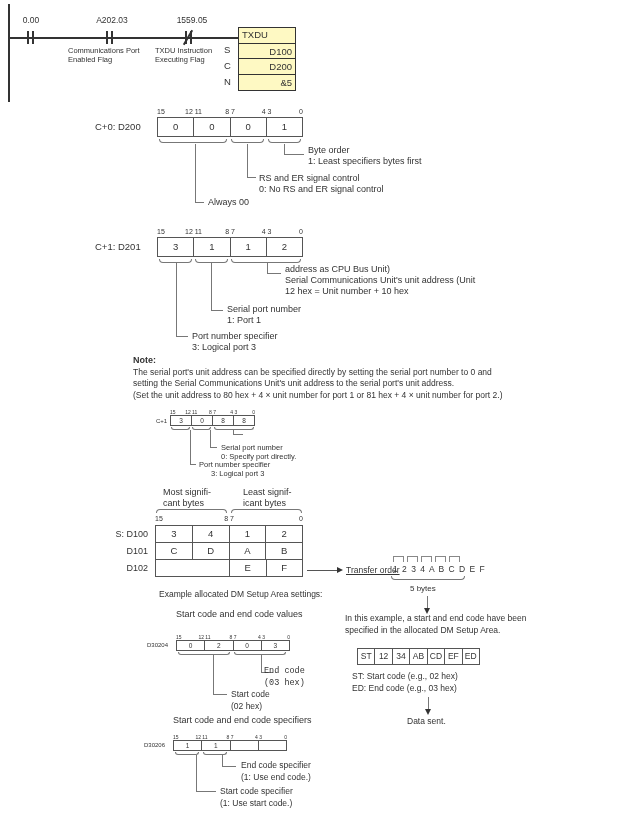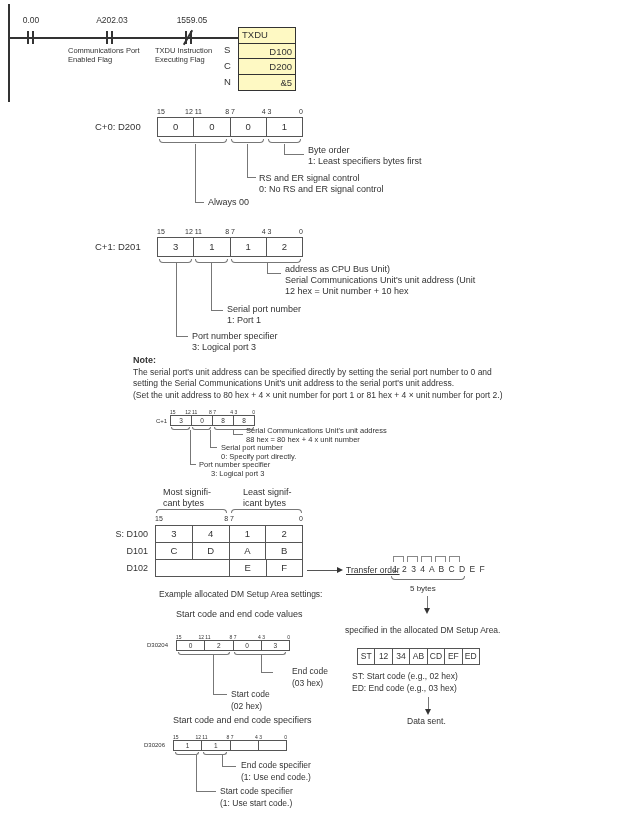--- a/index.html
+++ b/index.html
@@ -166,24 +166,20 @@
     <div class="c first">3</div>
     <div class="c">0</div>
     <div class="c">8</div>
     <div class="c">8</div>
   </div>
   <div class="brc" style="left:171px;top:427px;width:19px;height:3px;"></div>
   <div class="brc" style="left:192px;top:427px;width:19px;height:3px;"></div>
   <div class="brc" style="left:214px;top:427px;width:40px;height:3px;"></div>
 
   <div class="el" style="left:233px;top:430px;width:10px;height:5px;"></div>
-  <div class="t t75" style="left:246px;top:426px;line-height:9px;">
-    <div>Serial Communications Unit's unit address</div>
-    <div>88 hex = 80 hex + 4 x unit number</div>
-  </div>
 
   <div class="el" style="left:210px;top:430px;width:7px;height:18px;"></div>
   <div class="t t75" style="left:221px;top:443px;line-height:9px;">
     <div>Serial port number</div>
     <div>0: Specify port directly.</div>
   </div>
 
   <div class="el" style="left:190px;top:430px;width:6px;height:35px;"></div>
   <div class="t t75" style="left:199px;top:460px;line-height:9px;">
     <div>Port number specifier</div>
@@ -236,20 +232,21 @@
   <div class="mbx" style="left:407px;top:556px;"></div>
   <div class="mbx" style="left:421px;top:556px;"></div>
   <div class="mbx" style="left:435px;top:556px;"></div>
   <div class="mbx" style="left:449px;top:556px;"></div>
   <div class="t t85" style="left:393px;top:564px;letter-spacing:1px;">1 2 3 4 A B C D E F</div>
   <div class="brc" style="left:391px;top:576px;width:74px;"></div>
   <div class="t t8" style="left:410px;top:584px;">5 bytes</div>
   <div class="vl" style="left:427px;top:596px;height:12px;"></div>
   <div class="ar d" style="left:424px;top:608px;"></div>
 
+  <div class="t t85" style="left:345px;top:613px;">In this example, a start and end code have been</div>
   <div class="t t85" style="left:345px;top:625px;">specified in the allocated DM Setup Area.</div>
   <div class="tbl" style="left:357px;top:648px;width:123px;height:17px;font-size:8.5px;line-height:15px;">
     <div class="c first">ST</div>
     <div class="c">12</div>
     <div class="c">34</div>
     <div class="c">AB</div>
     <div class="c">CD</div>
     <div class="c">EF</div>
     <div class="c">ED</div>
   </div>
@@ -271,21 +268,21 @@
   <div class="tbl" style="left:176px;top:640px;width:114px;height:11px;font-size:6.5px;line-height:9px;">
     <div class="c first">0</div>
     <div class="c">2</div>
     <div class="c">0</div>
     <div class="c">3</div>
   </div>
   <div class="brc" style="left:178px;top:652px;width:52px;height:3px;"></div>
   <div class="brc" style="left:234px;top:652px;width:52px;height:3px;"></div>
 
   <div class="el" style="left:261px;top:655px;width:12px;height:18px;"></div>
-  <div class="t t85" style="left:292px;top:666px;">
+  <div class="t t85" style="left:264px;top:666px;font-family:Liberation Mono, monospace;">
     <div>End code</div>
     <div>(03 hex)</div>
   </div>
 
   <div class="el" style="left:213px;top:655px;width:14px;height:40px;"></div>
   <div class="t t85" style="left:231px;top:689px;">
     <div>Start code</div>
     <div>(02 hex)</div>
   </div>
 

